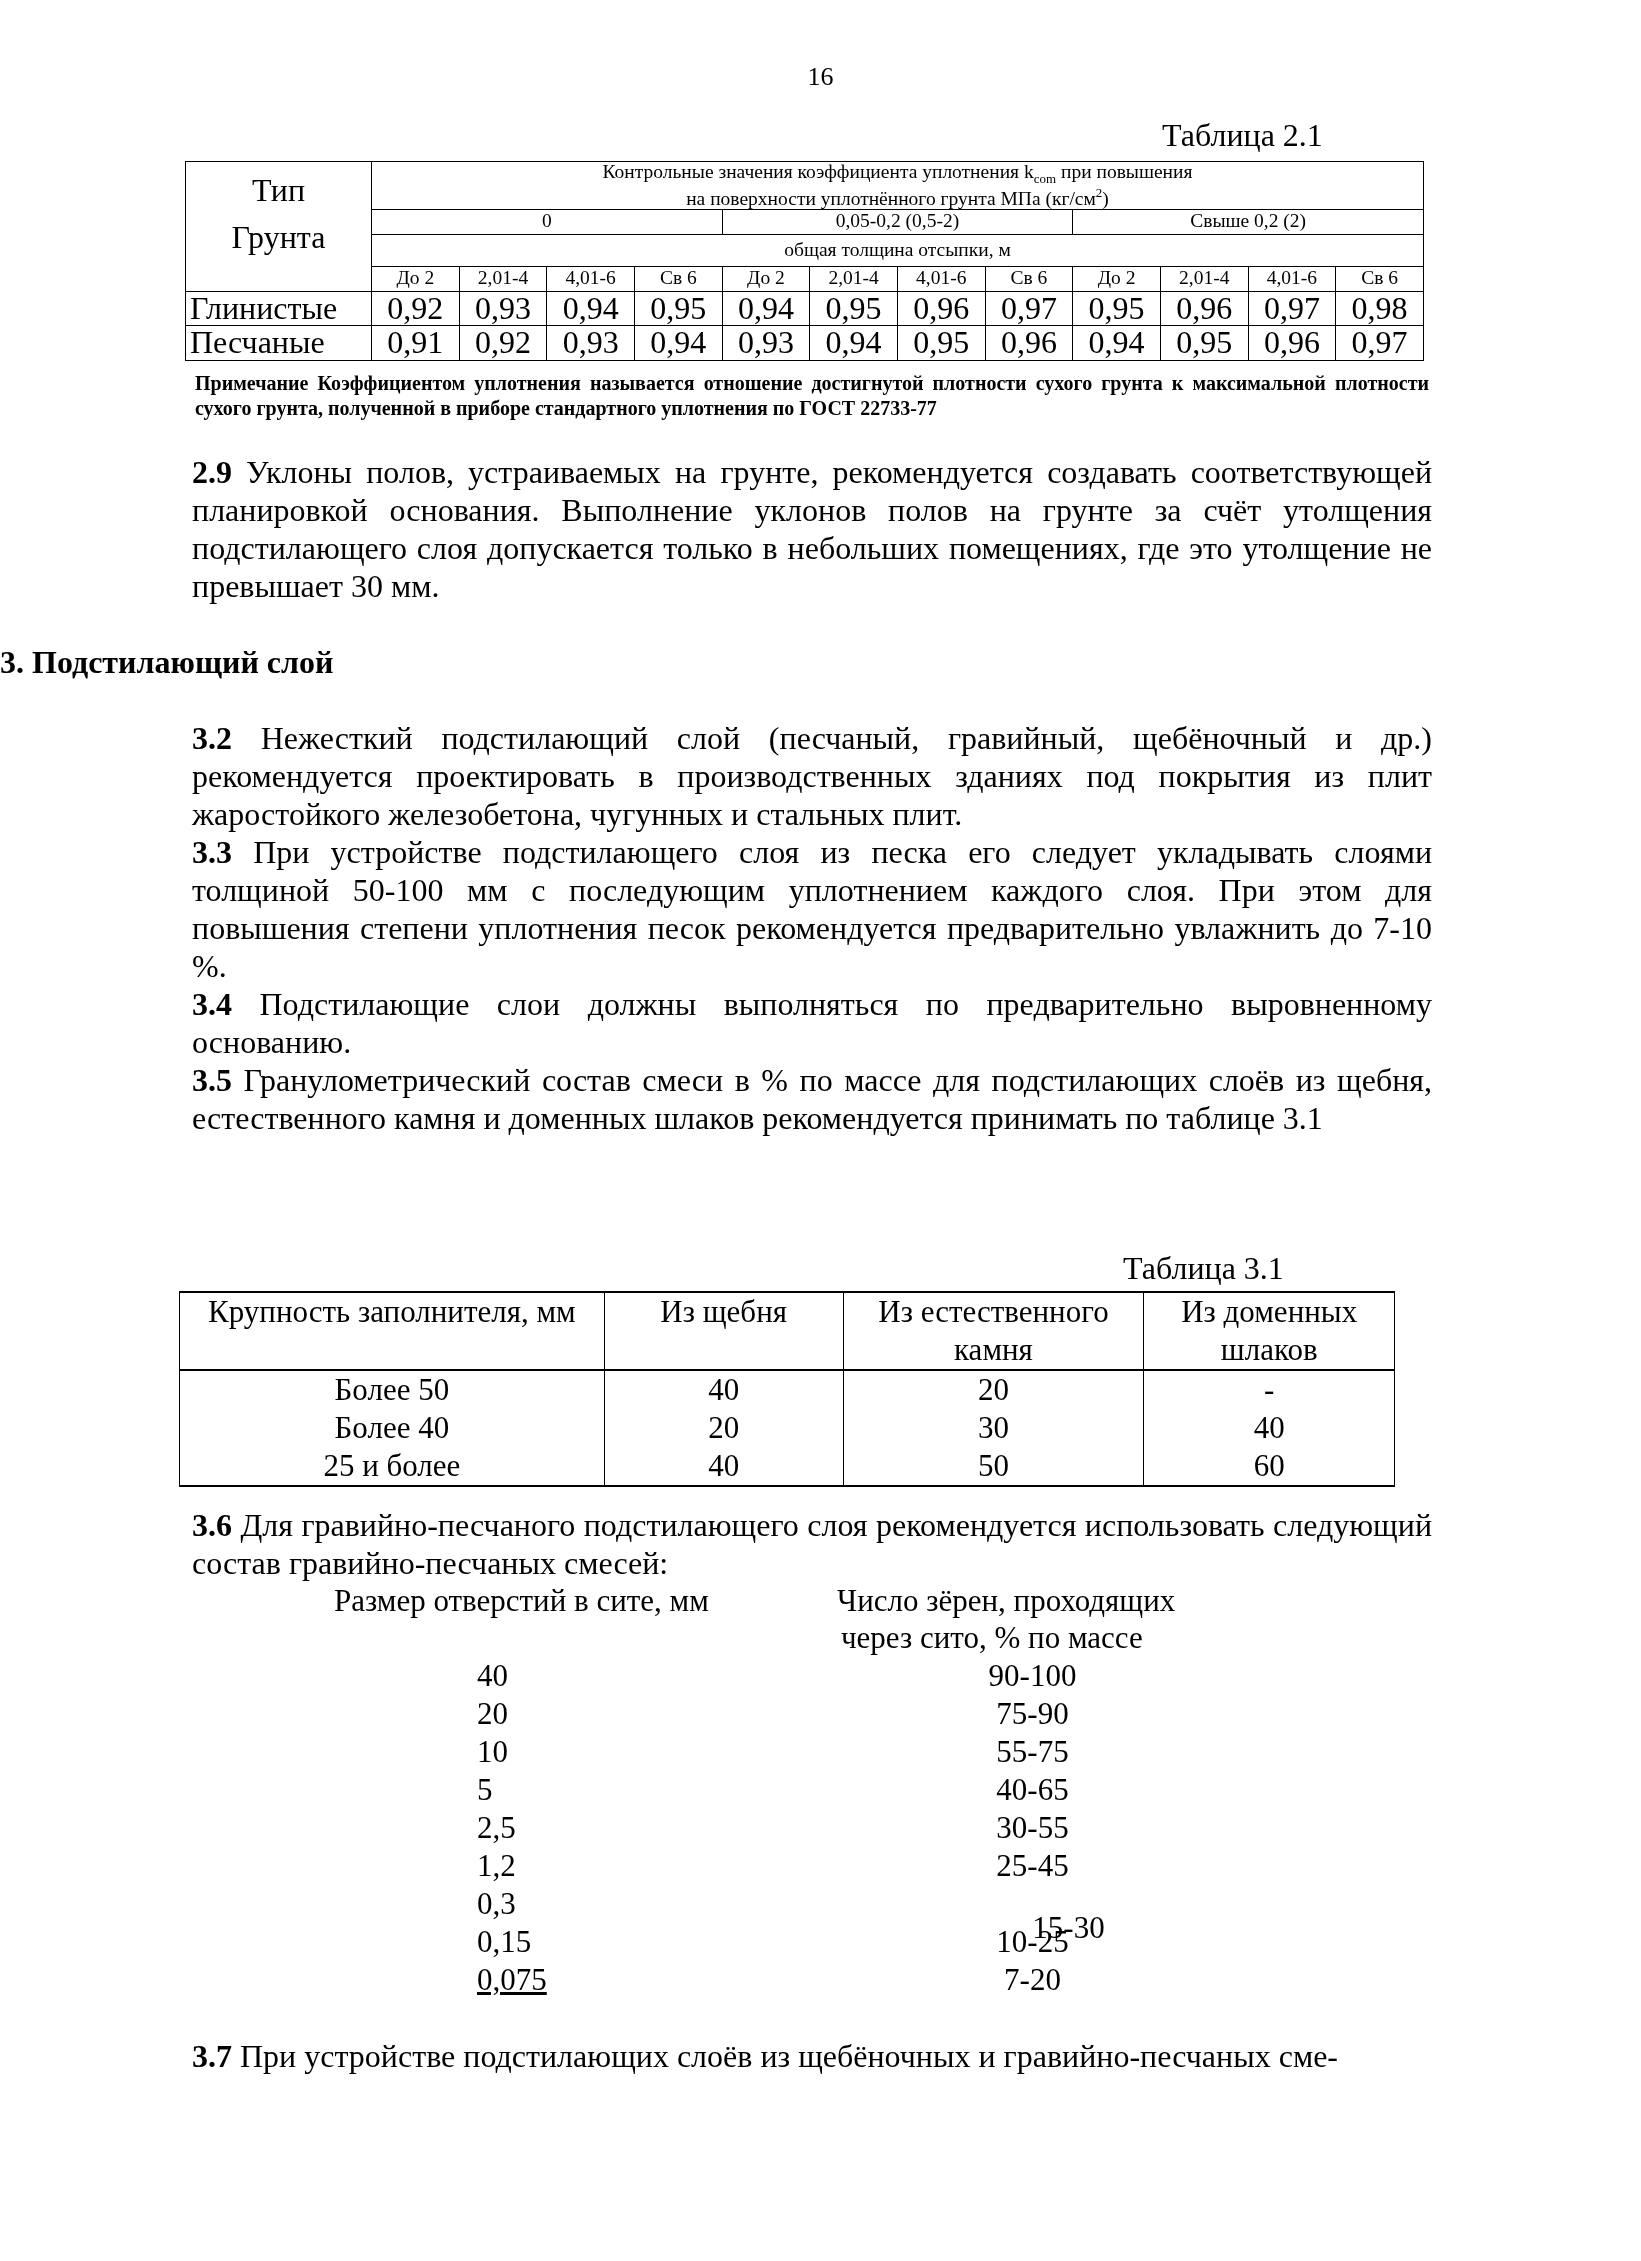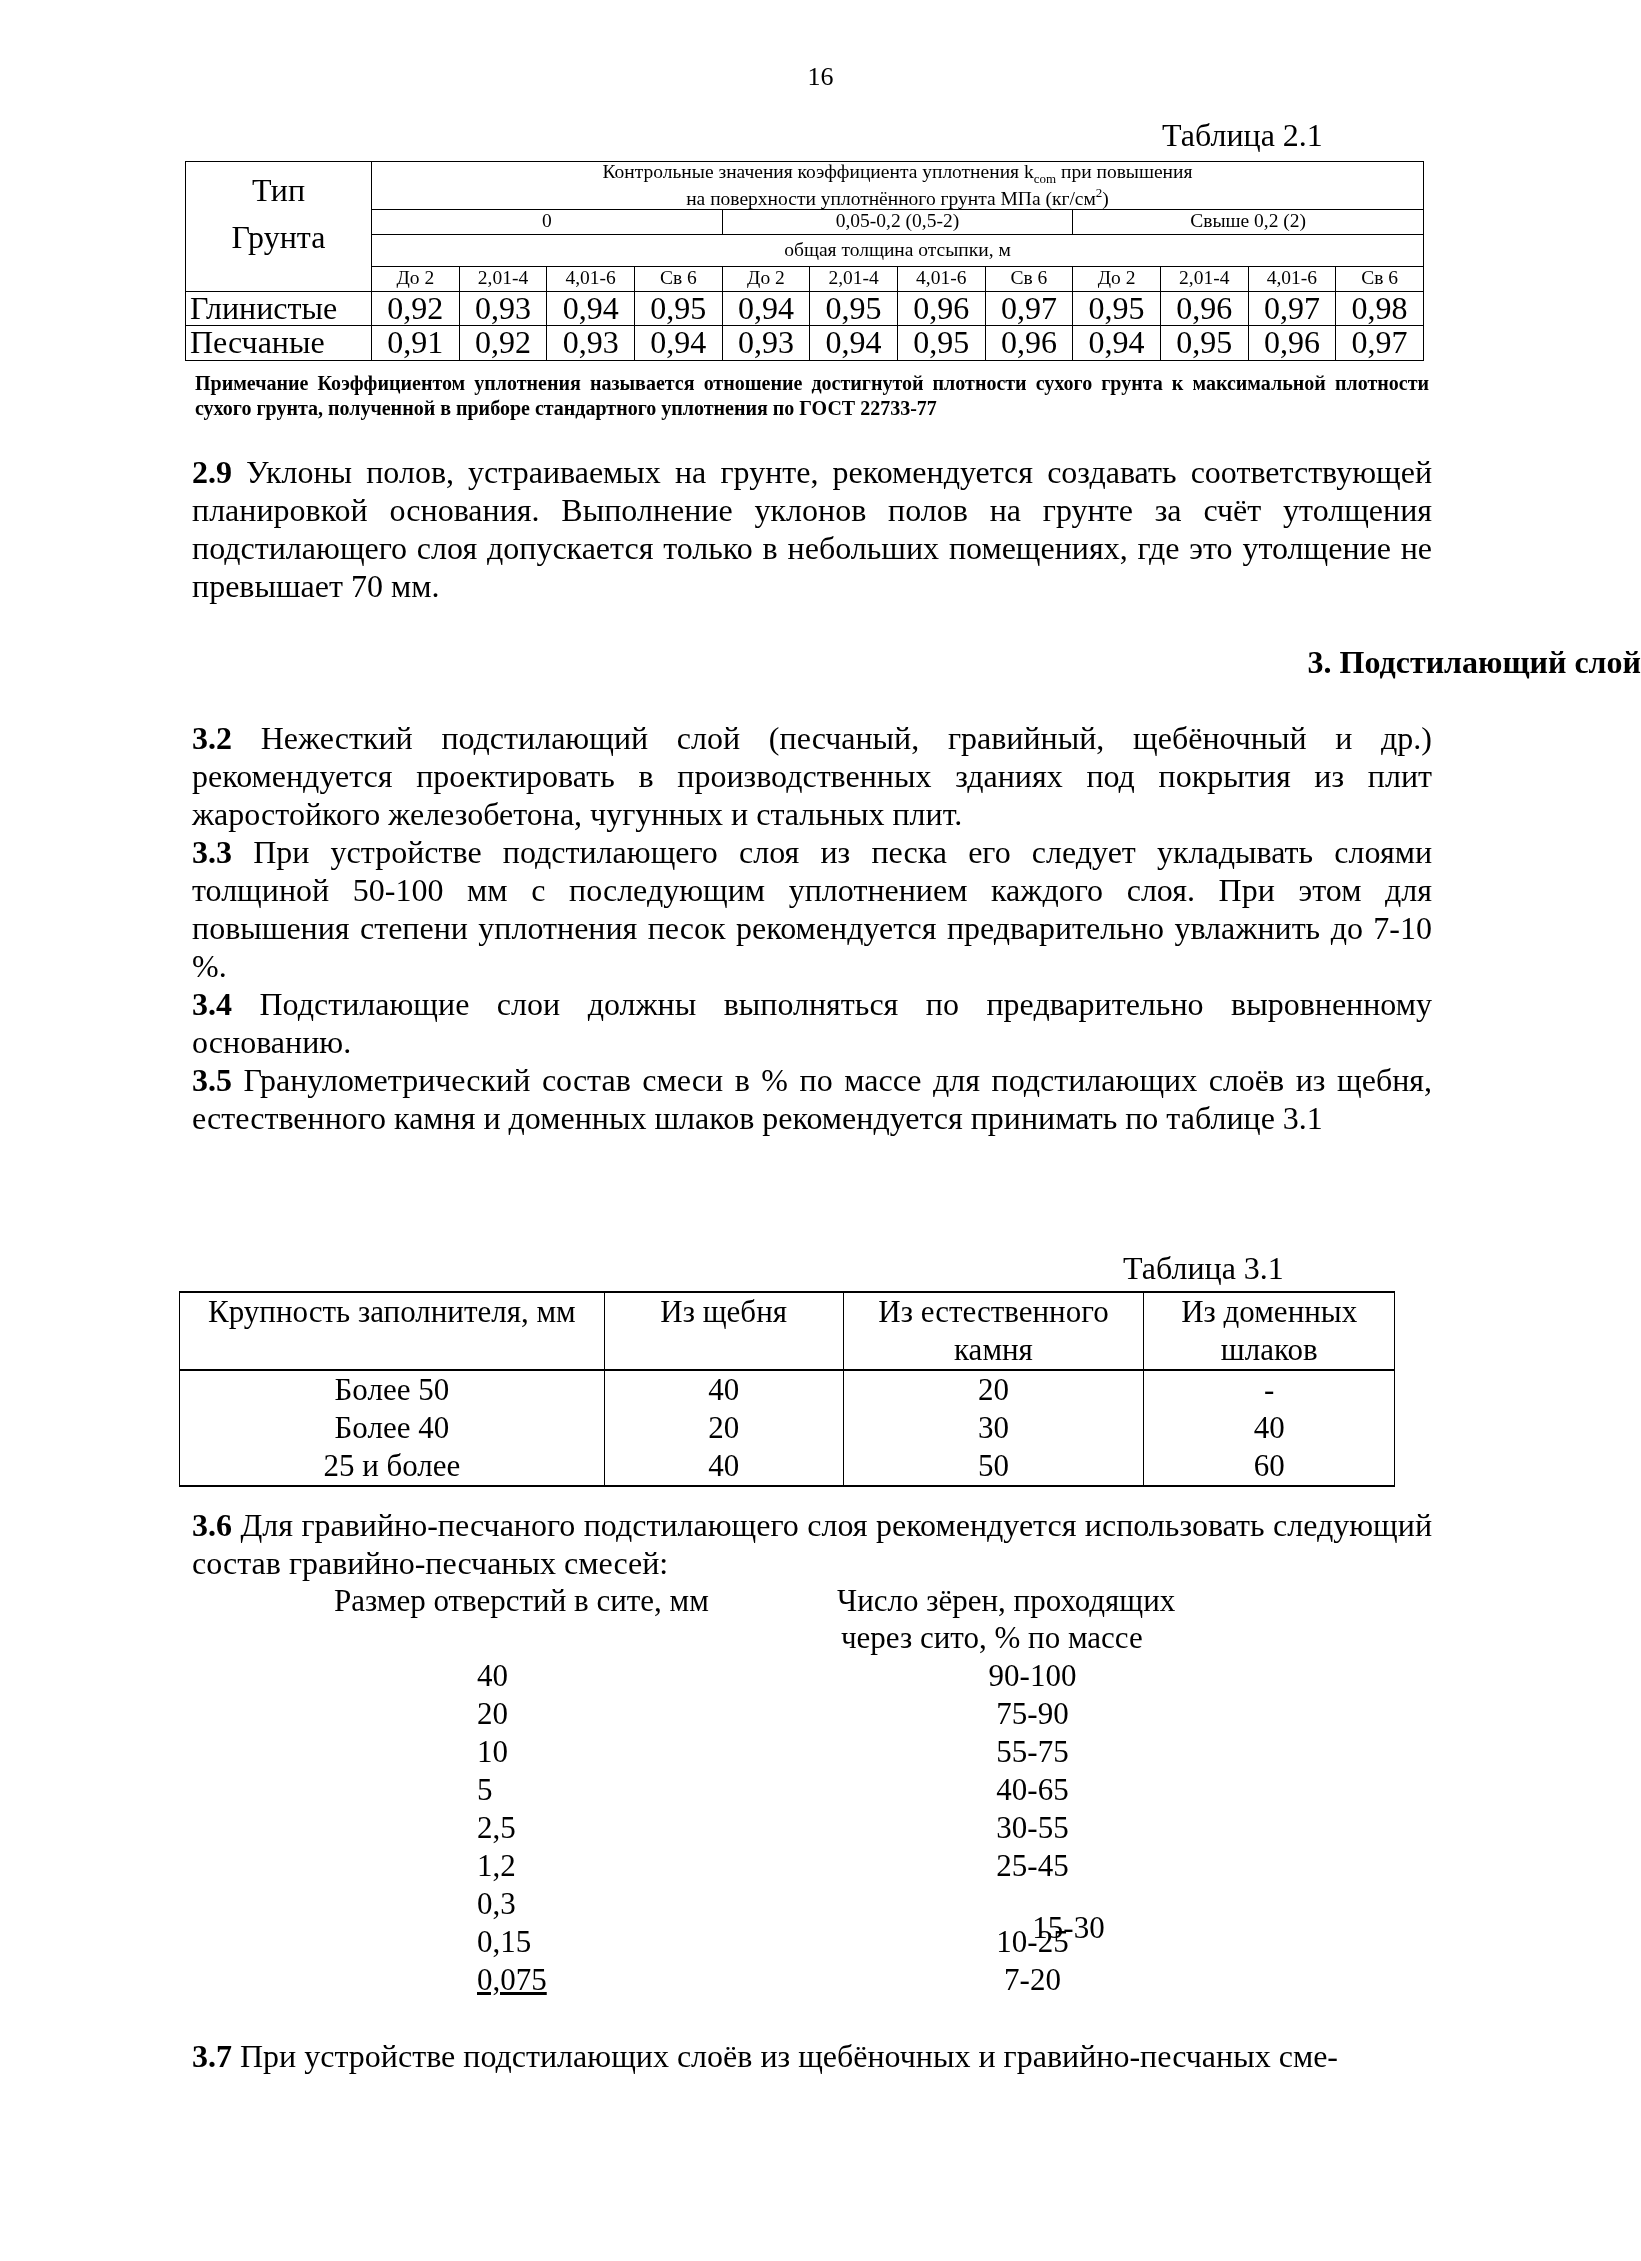--- a/index.html
+++ b/index.html
@@ -10,21 +10,21 @@
   .tcaption { font-size:32px; }
   table { border-collapse:collapse; }
   #t21 { left:185px; top:161px; width:1239px; }
   #t21 td { border:1.9px solid #000; text-align:center; padding:0; line-height:1.05; }
   #t21 .small { font-size:19.5px; }
   #t21 .big { font-size:32px; }
   #t21 .soil { text-align:left; padding-left:3.9px; }
   .note { left:195px; top:371px; width:1234px; font-size:20px; font-weight:bold; line-height:25px; text-align:justify; }
   .para { left:192px; width:1240px; font-size:32px; line-height:38px; text-align:justify; }
   .para b { font-weight:bold; }
-  .heading { left:0; width:1641px; text-align:right; font-size:32px; font-weight:bold; }
+  .heading { left:0; width:1641px; text-align:left; font-size:32px; font-weight:bold; }
   #t31 { left:179px; top:1291px; width:1216px; }
   #t31 td { font-size:31px; text-align:center; line-height:38px; padding:0 3.9px; border-left:1.9px solid #000; border-right:1.9px solid #000; }
   #t31 tr.hdr td { border-top:2.6px solid #000; border-bottom:2.6px solid #000; vertical-align:top; height:75px;margin-top:36px; }
   #t31 tr.last td { border-bottom:2.6px solid #000; }
   .sieve-h { font-size:31px; line-height:38px; }
   .sieve-row { font-size:31px; line-height:38px; }
 </style>
 </head>
 <body>
 
@@ -95,21 +95,21 @@
         <td class="big">0,95</td>
         <td class="big">0,96</td>
         <td class="big">0,97</td>
       </tr>
 </tbody>
   </table>
 
 <div class="abs note">Примечание  Коэффициентом уплотнения называется отношение достигнутой плотности сухого грунта к максимальной плотности сухого грунта, полученной в приборе стандартного уплотнения по ГОСТ 22733-77</div>
 
 <div class="abs para" style="top:453px;">
-  <b>2.9</b><span> Уклоны полов, устраиваемых на грунте, рекомендуется создавать соответствующей планировкой основания. Выполнение уклонов полов на грунте за счёт утолщения подстилающего слоя допускается только в небольших помещениях, где это утолщение не превышает 70 мм.</span>
+  <b>2.9</b><span> Уклоны полов, устраиваемых на грунте, рекомендуется создавать соответствующей планировкой основания. Выполнение уклонов полов на грунте за счёт утолщения подстилающего слоя допускается только в небольших помещениях, где это утолщение не превышает 30 мм.</span>
 </div>
 
 <div class="abs heading" style="top:644px;">3. Подстилающий слой</div>
 
 <div class="abs para" style="top:719px;" id="paras">
     <div><b>3.2</b><span> Нежесткий подстилающий слой (песчаный, гравийный, щебёночный и др.) рекомендуется проектировать в производственных зданиях под покрытия из плит жаростойкого железобетона, чугунных и стальных плит.</span></div>
     <div><b>3.3</b><span> При устройстве подстилающего слоя из песка его следует укладывать слоями толщиной 50-100 мм с последующим уплотнением каждого слоя. При этом для повышения степени уплотнения песок рекомендуется предварительно увлажнить до 7-10 %.</span></div>
     <div><b>3.4</b><span> Подстилающие слои должны выполняться по предварительно выровненному основанию.</span></div>
     <div><b>3.5</b><span> Гранулометрический состав смеси в % по массе для подстилающих слоёв из щебня, естественного камня и доменных шлаков рекомендуется принимать по таблице 3.1</span></div>
   </div>

